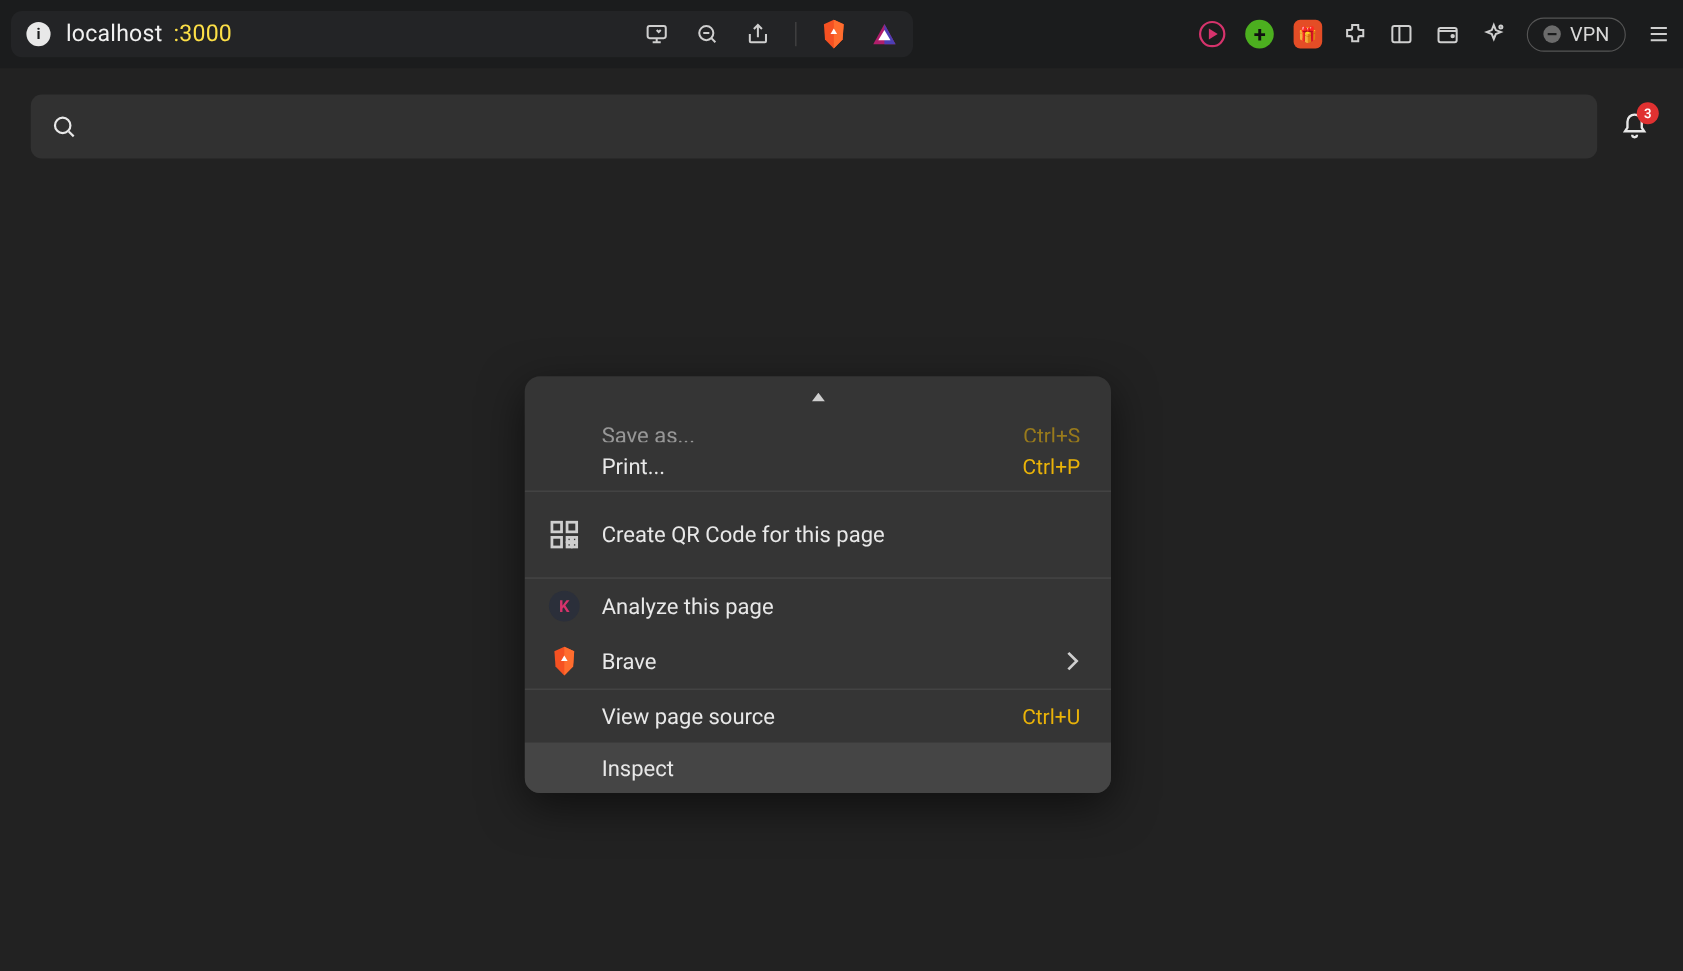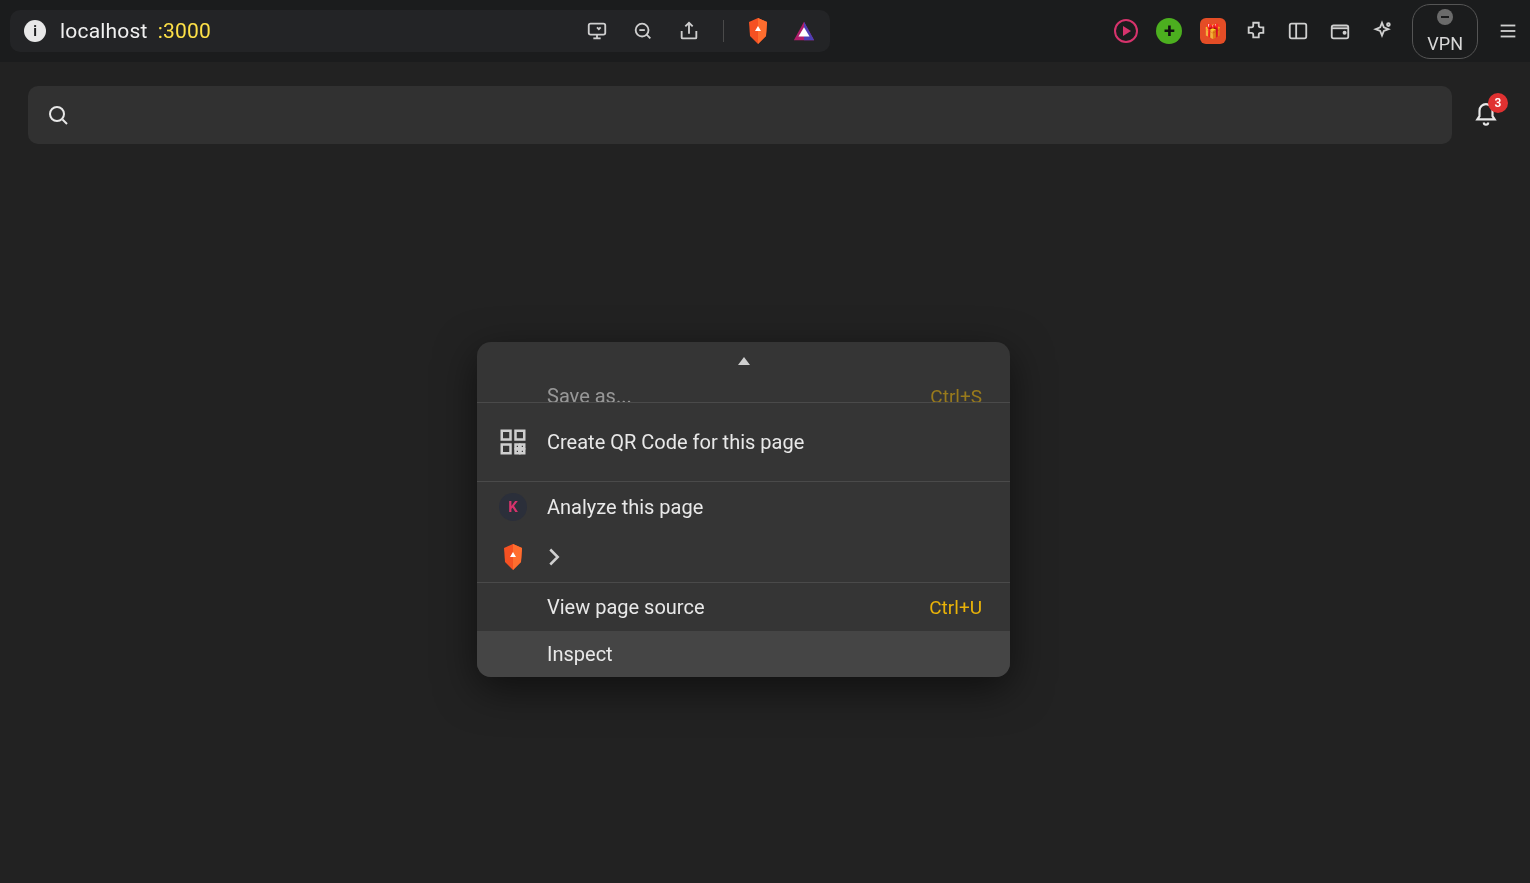--- a/index.html
+++ b/index.html
@@ -57,21 +57,20 @@
 
   .right-icons { display:flex; align-items:center; gap:18px; }
 
   .vpn-pill {
     display:flex; align-items:center; gap:8px;
     border:1px solid #555;
     border-radius: 18px;
     padding: 4px 14px;
     color:#d8d8d8;
     font-size: 18px;
-    flex-direction: column;
   }
   .vpn-dot {
     width:16px;height:16px;border-radius:50%;
     background:#6b6b6b;
     display:flex;align-items:center;justify-content:center;
   }
   .vpn-dot::after{content:"";width:8px;height:2px;background:#1b1c1d;display:block;}
 
   
   svg { display:block; }
@@ -302,20 +301,25 @@
     <div class="ctx-scrollup">
       <svg width="12" height="8" viewBox="0 0 12 8" fill="#cfcfcf">
           <path d="M6 0 L12 8 L0 8 Z"></path>
         </svg>
     </div>
 
     <div class="ctx-item cutoff-top">
       <span class="ctx-icon empty"></span>
       <span class="lbl">Save as...</span>
       <span class="shc">Ctrl+S</span>
+    </div>
+    <div class="ctx-item">
+      <span class="ctx-icon empty"></span>
+      <span class="lbl">Print...</span>
+      <span class="shc">Ctrl+P</span>
     </div>
 
     <div class="ctx-group">
       <div class="ctx-item tall">
         <span class="ctx-icon">
           <svg width="30" height="30" viewBox="0 0 24 24" fill="none" stroke="#cfcfcf" stroke-width="2">
               <rect x="3" y="3" width="7" height="7"></rect>
               <rect x="14" y="3" width="7" height="7"></rect>
               <rect x="3" y="14" width="7" height="7"></rect>
               <rect x="14" y="14" width="3" height="3"></rect>
@@ -337,20 +341,21 @@
         <span class="lbl">Analyze this page</span>
       </div>
       <div class="ctx-item" style="height:50px">
         <span class="ctx-icon">
           <svg class="brave-shield" viewBox="0 0 24 28">
               <path d="M12 1 L21 5 L20 19 L12 27 L4 19 L3 5 Z" fill="#f55122"></path>
               <path d="M12 1 L21 5 L20 19 L12 27 Z" fill="#ff6d2e"></path>
               <path d="M12 9 l3 5 h-6 z" fill="#fff"></path>
             </svg>
         </span>
+        <span class="lbl">Brave</span>
         <span class="chev">
           <svg width="14" height="20" viewBox="0 0 10 16" fill="none" stroke="#cfcfcf" stroke-width="2">
               <path d="M2 2 L8 8 L2 14"></path>
             </svg>
         </span>
       </div>
     </div>
 
     <div class="ctx-group">
       <div class="ctx-item" style="height:48px">

